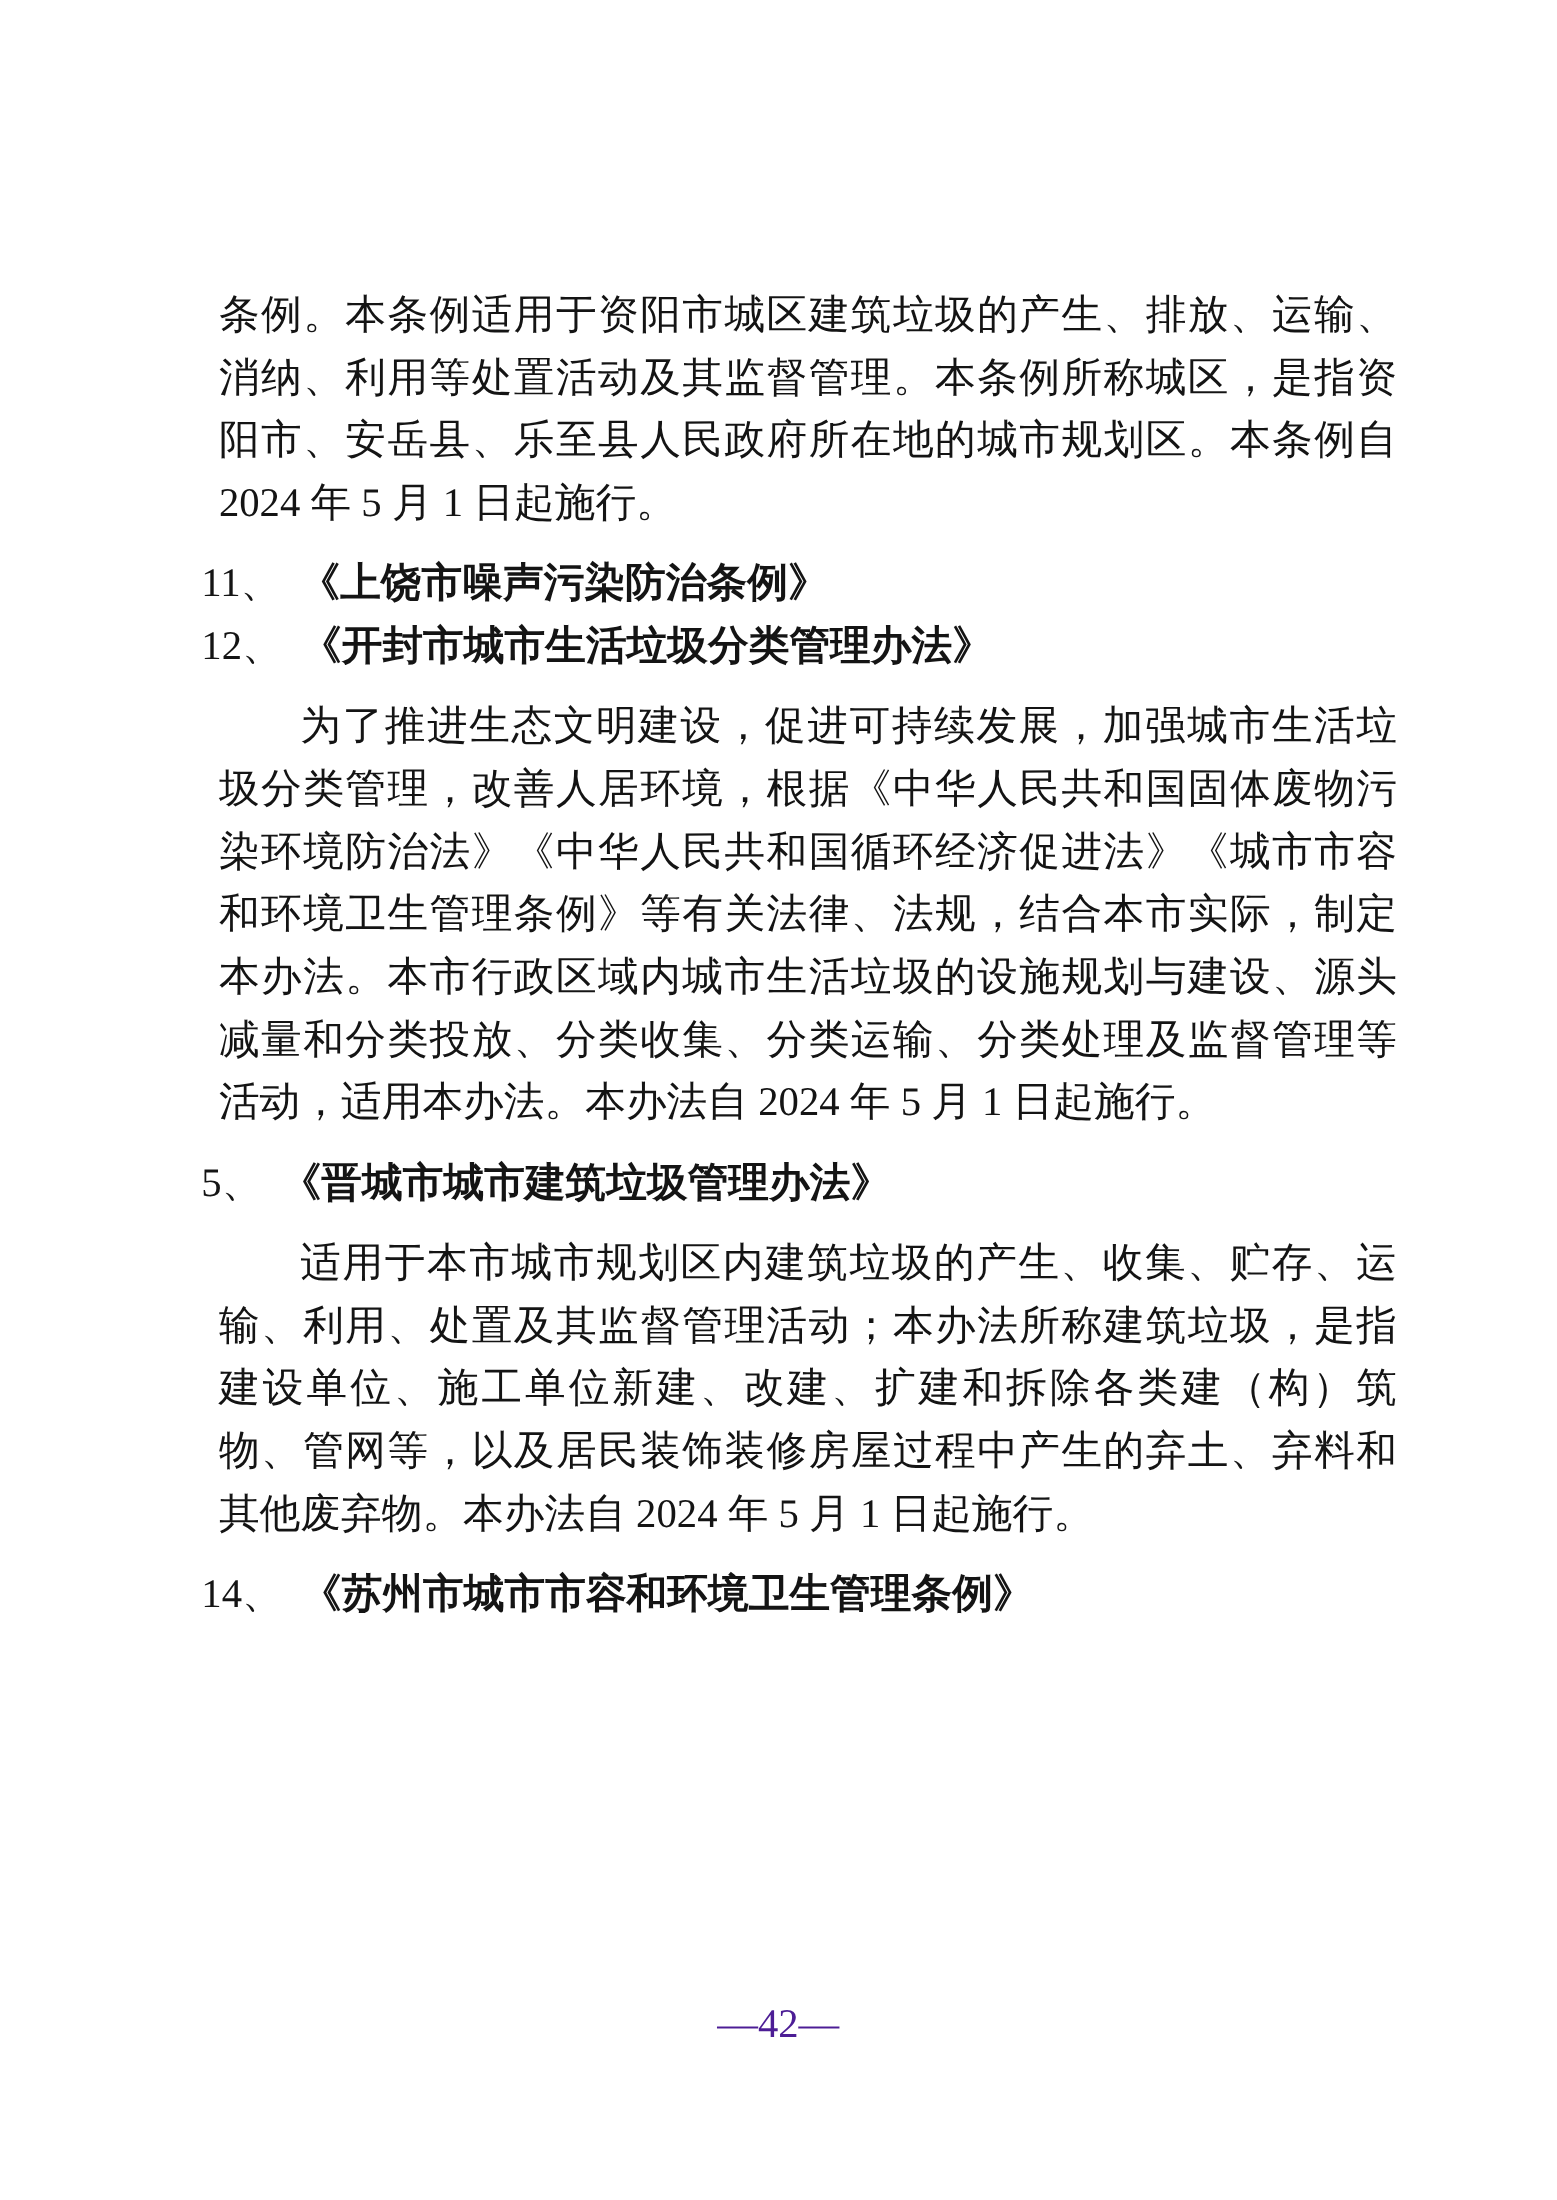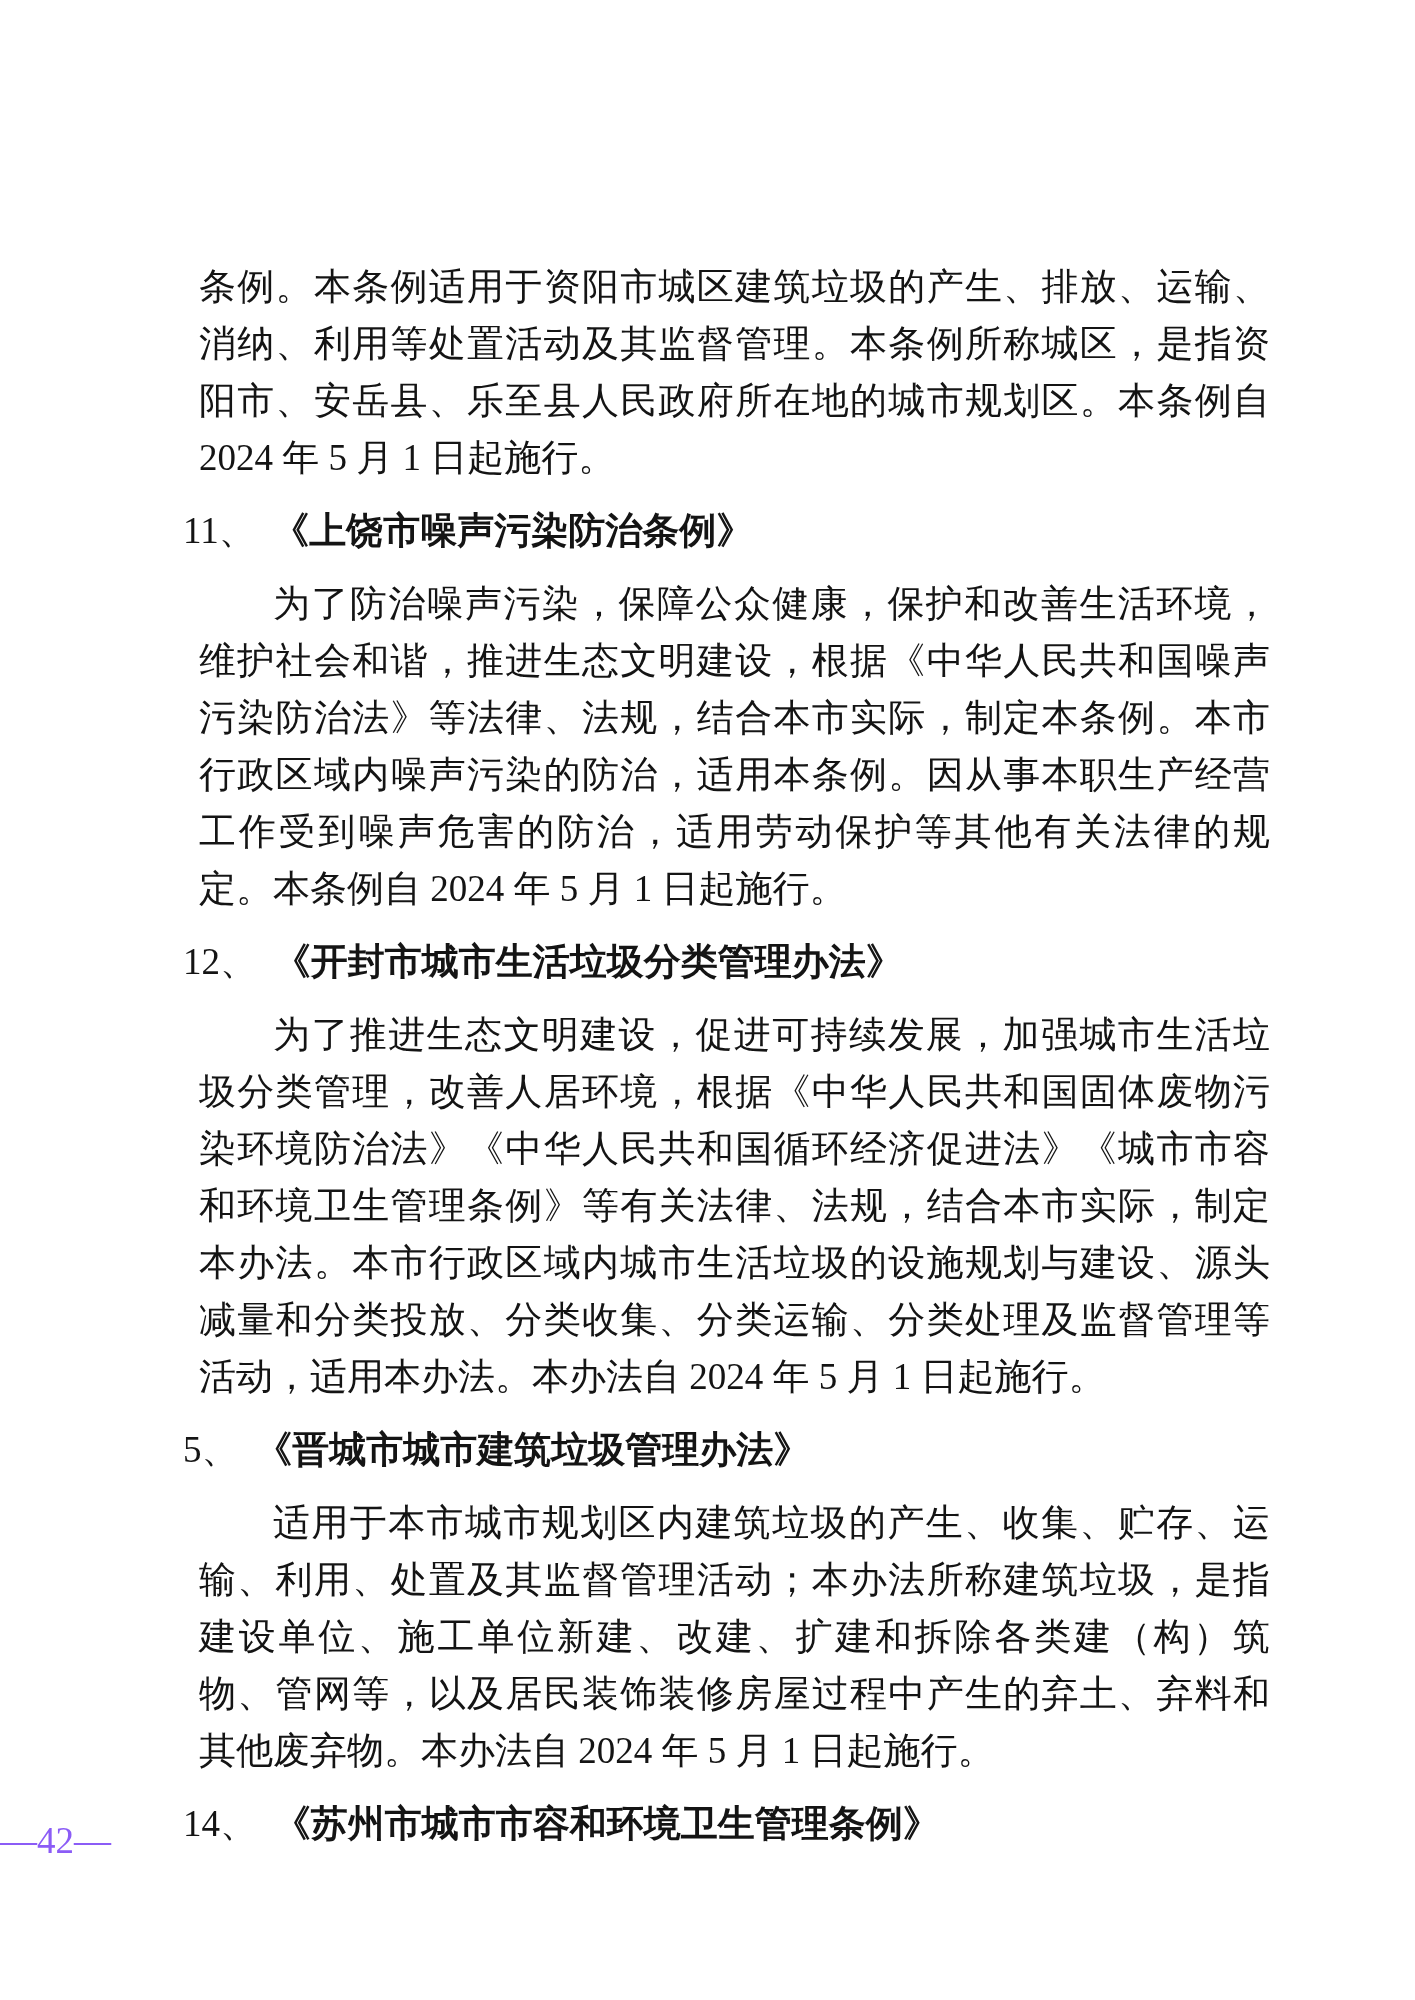--- a/index.html
+++ b/index.html
@@ -45,39 +45,39 @@
   }
   .heading .heading-gap {
     display: inline-block;
     width: 0.45em;
   }
   .footer {
     position: absolute;
     left: 0;
     top: 1812px;
     width: 100%;
+    text-align: center;
     font-size: 37px;
     line-height: 57px;
-    color: #8b5cf6;
+    color: #4c1d95;
   }
 </style>
 </head>
 <body>
 
 <div class="page">
 
   <div class="content">
 
     <p class="body-para">条例。本条例适用于资阳市城区建筑垃圾的产生、排放、运输、消纳、利用等处置活动及其监督管理。本条例所称城区，是指资阳市、安岳县、乐至县人民政府所在地的城市规划区。本条例自 2024 年 5 月 1 日起施行。</p>
 
     <h2 class="heading">
       <span class="heading-num">11、</span><span class="heading-gap"></span><span class="heading-title">《上饶市噪声污染防治条例》</span>
     </h2>
 
-    <p class="body-para indent">为了防治噪声污染，保障公众健康，保护和改善生活环境，维护社会和谐，推进生态文明建设，根据《中华人民共和国噪声污染防治法》等法律、法规，结合本市实际，制定本条例。本市行政区域内噪声污染的防治，适用本条例。因从事本职生产经营工作受到噪声危害的防治，适用劳动保护等其他有关法律的规定。本条例自 2024 年 5 月 1 日起施行。</p>
 
     <h2 class="heading">
       <span class="heading-num">12、</span><span class="heading-gap"></span><span class="heading-title">《开封市城市生活垃圾分类管理办法》</span>
     </h2>
 
     <p class="body-para indent">为了推进生态文明建设，促进可持续发展，加强城市生活垃圾分类管理，改善人居环境，根据《中华人民共和国固体废物污染环境防治法》《中华人民共和国循环经济促进法》《城市市容和环境卫生管理条例》等有关法律、法规，结合本市实际，制定本办法。本市行政区域内城市生活垃圾的设施规划与建设、源头减量和分类投放、分类收集、分类运输、分类处理及监督管理等活动，适用本办法。本办法自 2024 年 5 月 1 日起施行。</p>
 
     <h2 class="heading">
       <span class="heading-num">5、</span><span class="heading-gap"></span><span class="heading-title">《晋城市城市建筑垃圾管理办法》</span>
     </h2>

